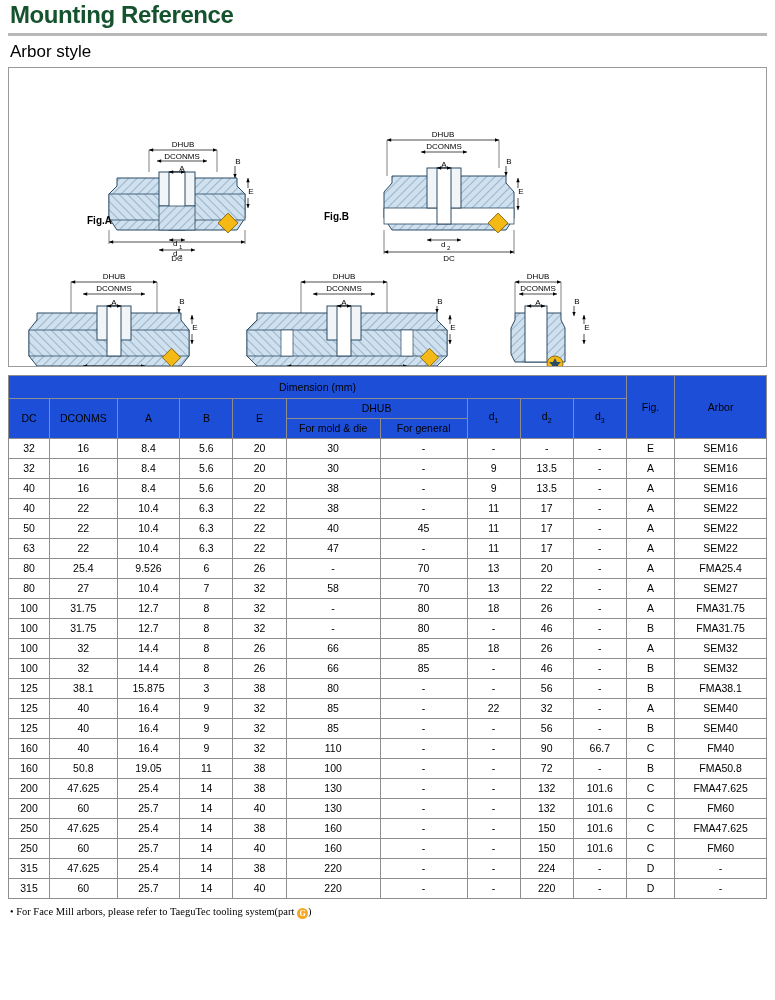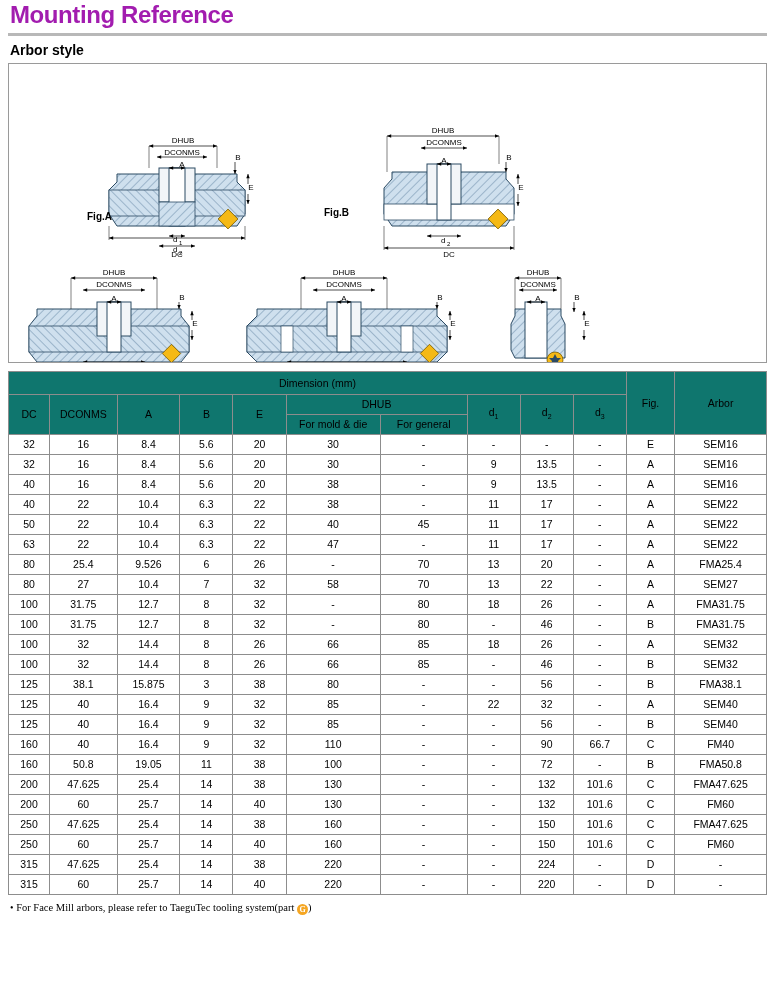--- a/index.html
+++ b/index.html
@@ -16,33 +16,33 @@
   }
   
   .title-row {
     position: relative;
     padding: 2px 0 4px 2px;
   }
   .title {
     font-size: 24px;
     font-weight: bold;
     letter-spacing: -0.4px;
-    color: #a21caf;
+    color: #14532d;
     line-height: 26px;
     margin: 0;
   }
   .title-rule {
     height: 3px;
     background: #b8b8b8;
     margin-top: 1px;
     margin-bottom: 6px;
   }
   .subtitle {
-    font-size: 14px;
-    font-weight: bold;
+    font-size: 17px;
+    font-weight: normal;
     color: #000;
     margin: 0 0 5px 2px;
   }
   
   .figpanel {
     border: 1px solid #9a9a9a;
     background: #fff;
     height: 300px;
     position: relative;
     margin-bottom: 8px;
@@ -58,21 +58,21 @@
   table.dims th, table.dims td {
     border: 1px solid #8d8d8d;
     text-align: center;
     padding: 0;
     height: 19px;
     line-height: 19px;
     color: #000;
     background: #fff;
   }
   table.dims thead th {
-    background: #0f766e;
+    background: #1d4ed8;
     font-weight: normal;
     font-size: 10.5px;
   }
   table.dims thead th.tall { height: 22px; line-height: 22px; }
   table.dims tbody td { font-size: 10.5px; }
   col.c-dc      { width: 34px; }
   col.c-dconms  { width: 56px; }
   col.c-a       { width: 52px; }
   col.c-b       { width: 44px; }
   col.c-e       { width: 44px; }

